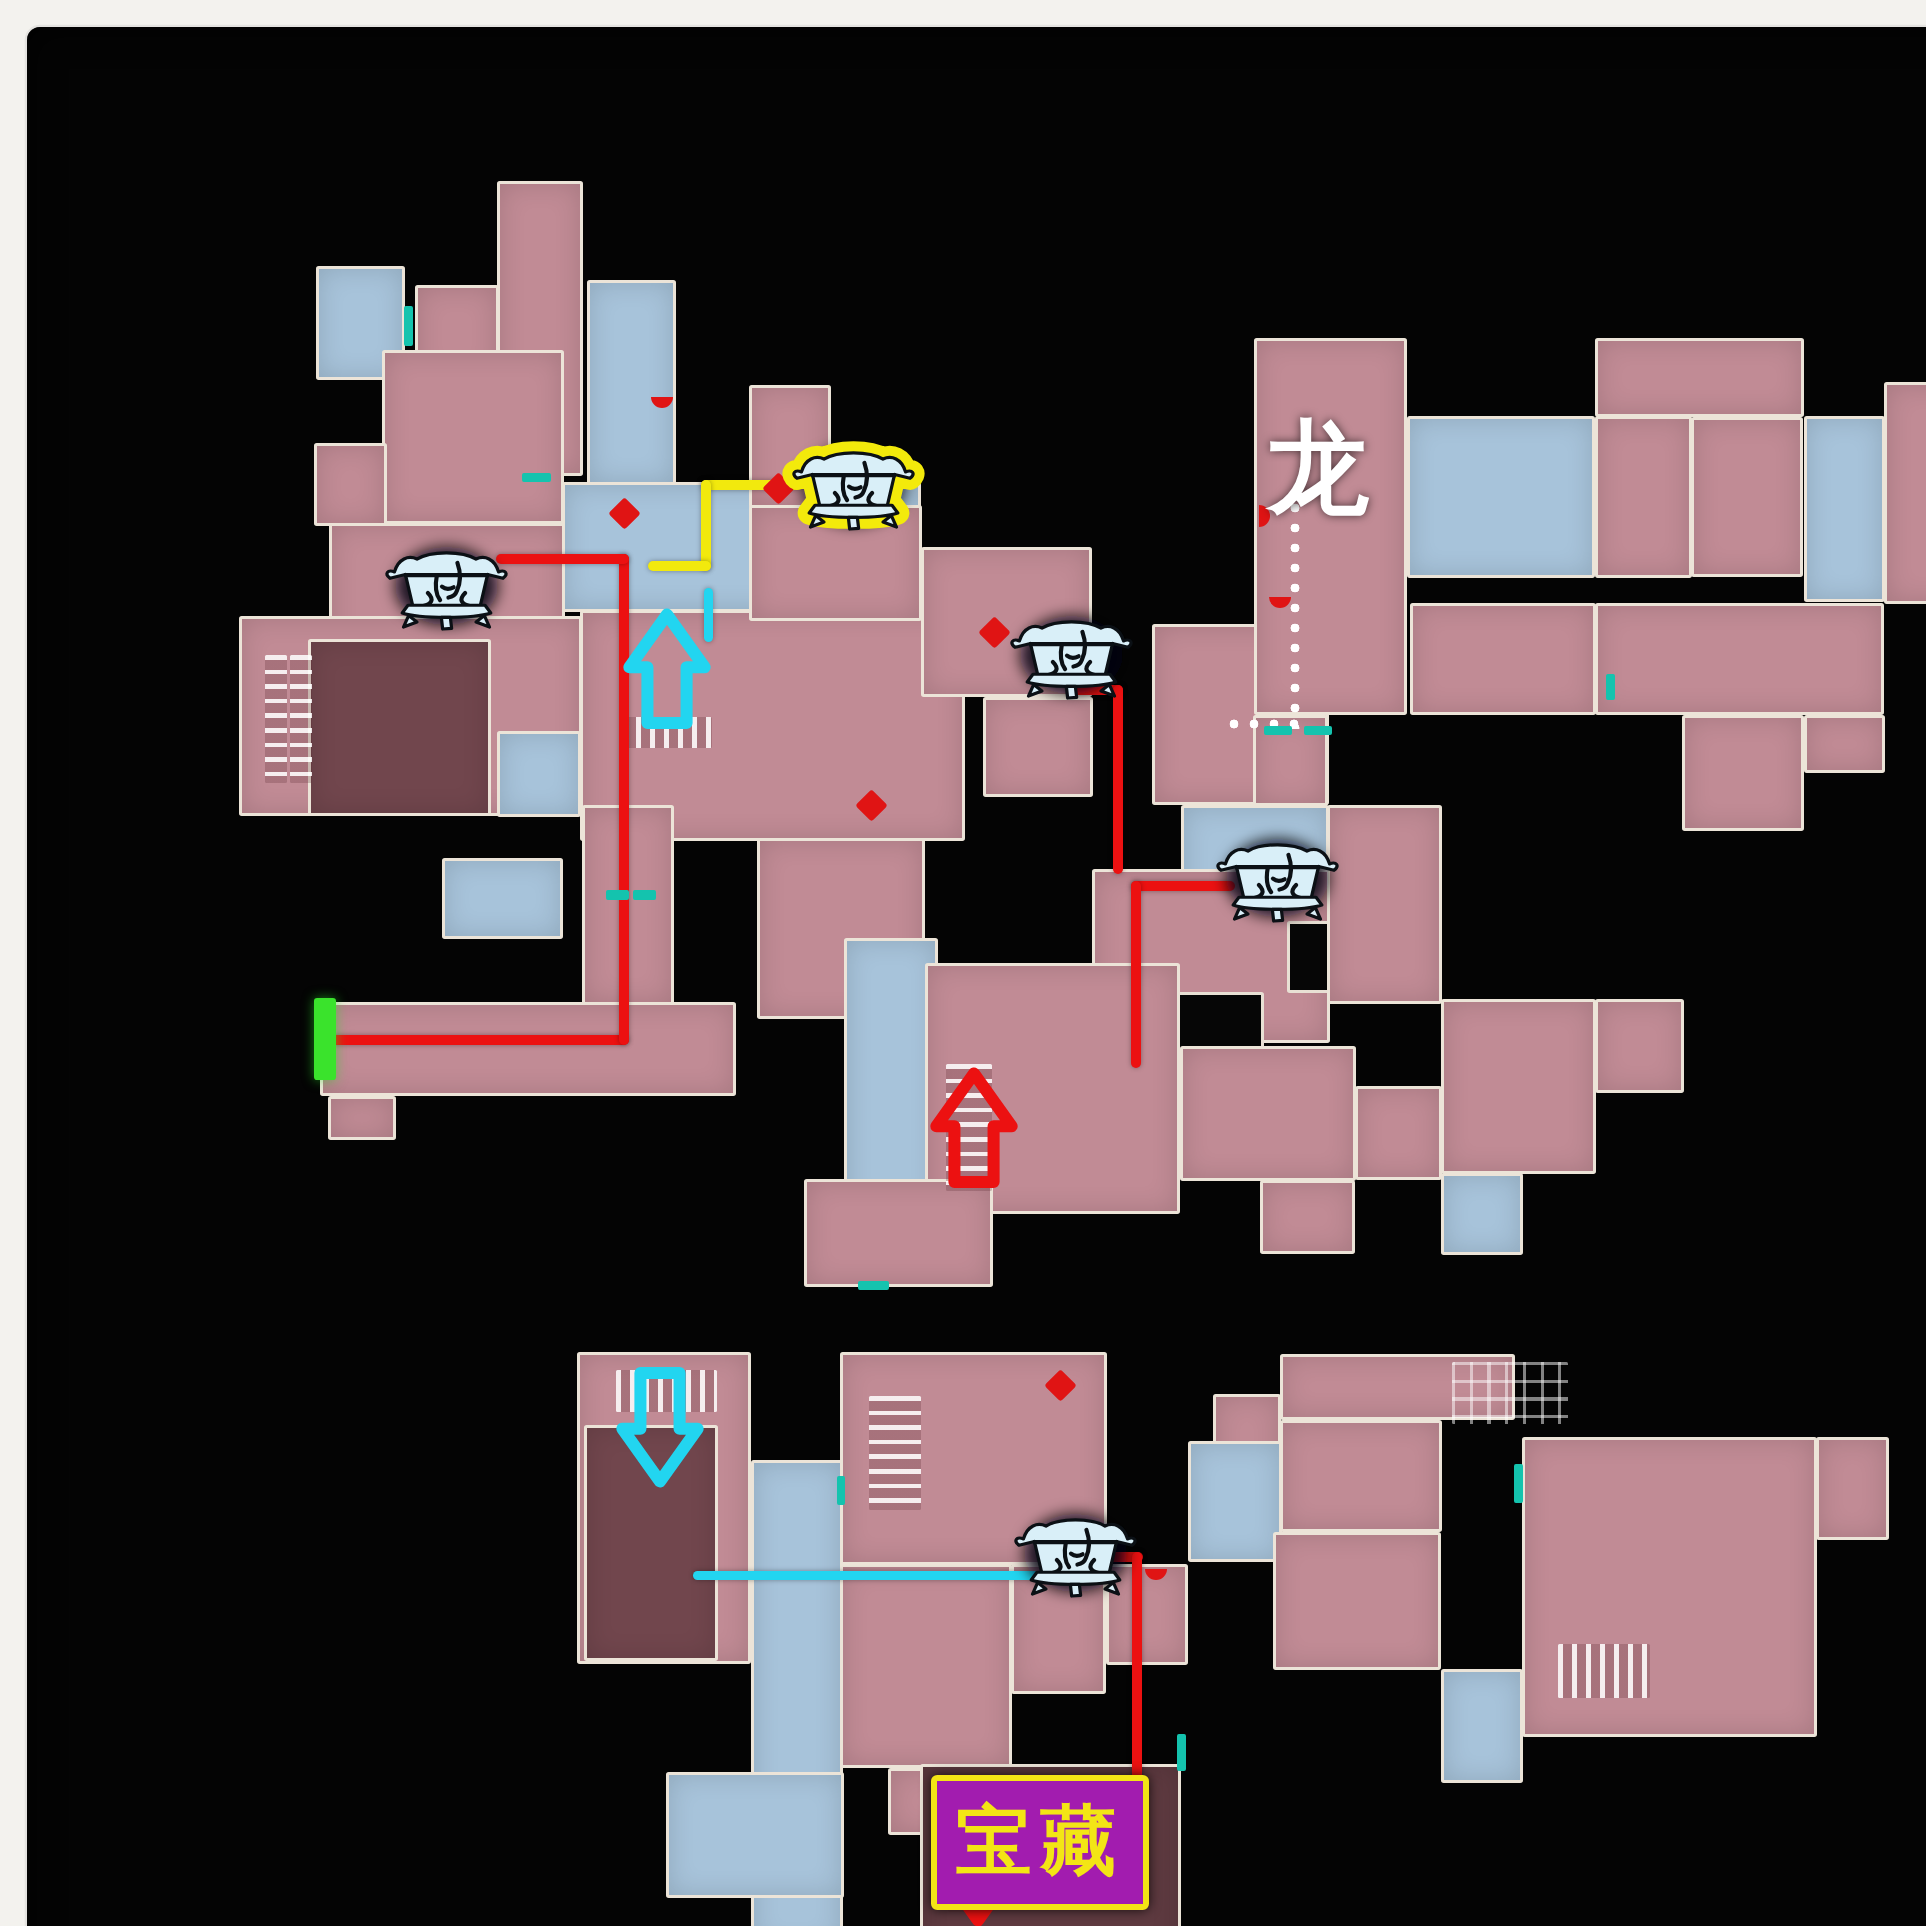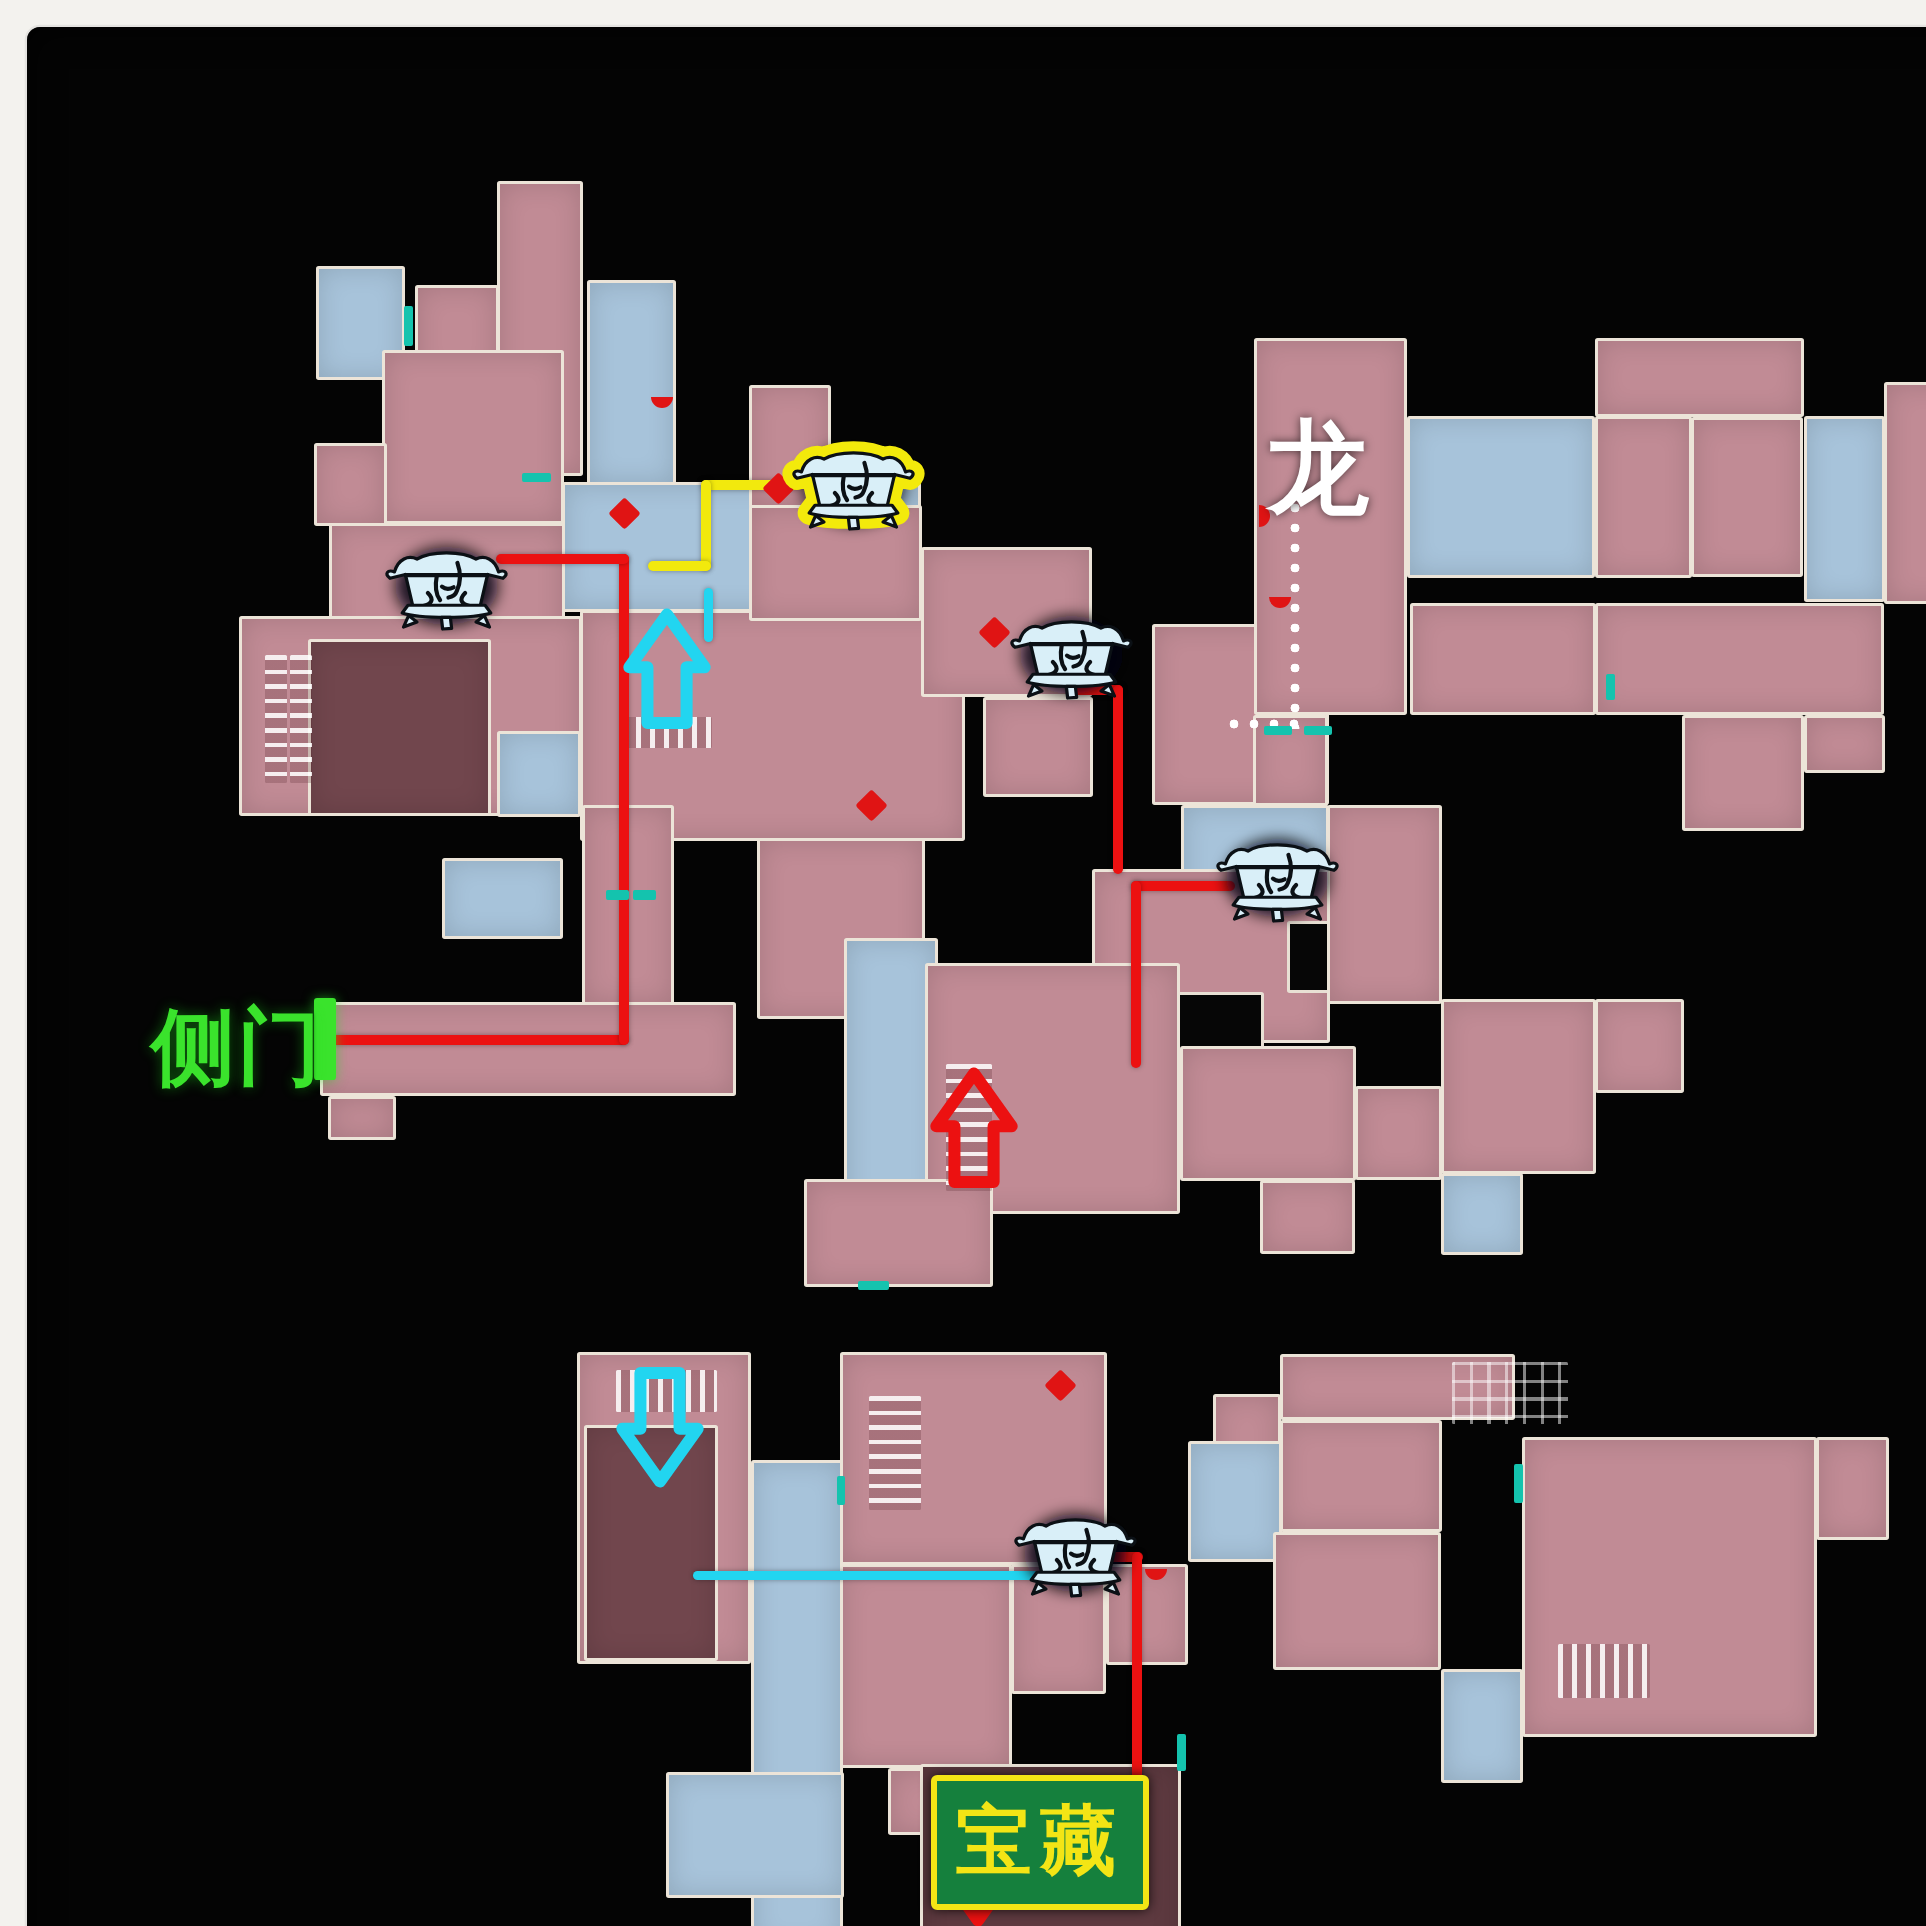--- a/index.html
+++ b/index.html
@@ -28,21 +28,21 @@
   .mark{position:absolute;z-index:12;}
   .dots{position:absolute;z-index:11;}
   .icon{position:absolute;z-index:20;}
   .maplabel{position:absolute;z-index:40;font-weight:bold;white-space:nowrap;}
   #label-dragon{left:1267px;top:401px;font-size:102px;color:#ffffff;
     text-shadow:0 0 10px rgba(0,0,0,.65);}
   #label-sidedoor{left:151px;top:991px;font-size:84px;color:#3ae32c;letter-spacing:2.3px;
     text-shadow:0 0 13px rgba(30,220,30,.45),0 0 3.9px rgba(0,0,0,.8);}
   #label-maptitle{left:188px;top:1648px;font-size:89px;color:#ffffff;letter-spacing:5.4px;
     text-shadow:0 0 8.5px rgba(0,0,0,.6);}
-  #label-treasure{left:931px;top:1775px;background:#15803d;border:6.5px solid #f3e515;
+  #label-treasure{left:931px;top:1775px;background:#a21caf;border:6.5px solid #f3e515;
     border-radius:6.2px;padding:10px 18.5px;font-size:76px;color:#f3e515;letter-spacing:8.5px;
     box-shadow:0 0 11.6px rgba(0,0,0,.8);}
   
   .cbody{fill:#d9eff8;stroke:#0b1015;stroke-width:10;stroke-linejoin:round;}
   .cline{stroke:#0b1015;stroke-width:13;fill:none;}
   .cstroke{stroke:#0b1015;stroke-width:13;fill:none;stroke-linecap:round;}
 </style>
 </head>
 <body>
 
@@ -71,21 +71,20 @@
         <path class="cbody" d="M-120,60 L120,60 L138,84 C86,102 -86,102 -138,84 Z"></path>
         <path class="cbody" d="M-118,92 L-134,128 L-92,112 Z"></path>
         <path class="cbody" d="M118,92 L134,128 L92,112 Z"></path>
         <path class="cbody" d="M-16,98 L-12,134 L16,132 L12,98 Z"></path>
       </g>
       <path id="arrow-shape" d="M0,-150 L100,-10 L52,-10 L52,138 L-52,138 L-52,-10 L-100,-10 Z"></path>
     </defs>
   </svg>
 
   <div class="maplabel" id="label-dragon">龙</div>
-  <div class="maplabel" id="label-sidedoor">侧门</div>
   <div class="maplabel" id="label-treasure">
     <span>宝藏</span>
   </div>
 <div class="room p" style="position: absolute; left: 497px; top: 181px; width: 86px; height: 295px;"></div>
     <div class="room p" style="position: absolute; left: 415px; top: 285px; width: 84px; height: 96px;"></div>
     <div class="room b" style="position: absolute; left: 316px; top: 266px; width: 89px; height: 114px;"></div>
     <div class="room p" style="position: absolute; left: 382px; top: 350px; width: 182px; height: 174px;"></div>
     <div class="room p" style="position: absolute; left: 314px; top: 443px; width: 73px; height: 83px;"></div>
     <div class="room b" style="position: absolute; left: 587px; top: 280px; width: 89px; height: 205px;"></div>
     <div class="room b" style="position: absolute; left: 562px; top: 482px; width: 359px; height: 130px;"></div>

